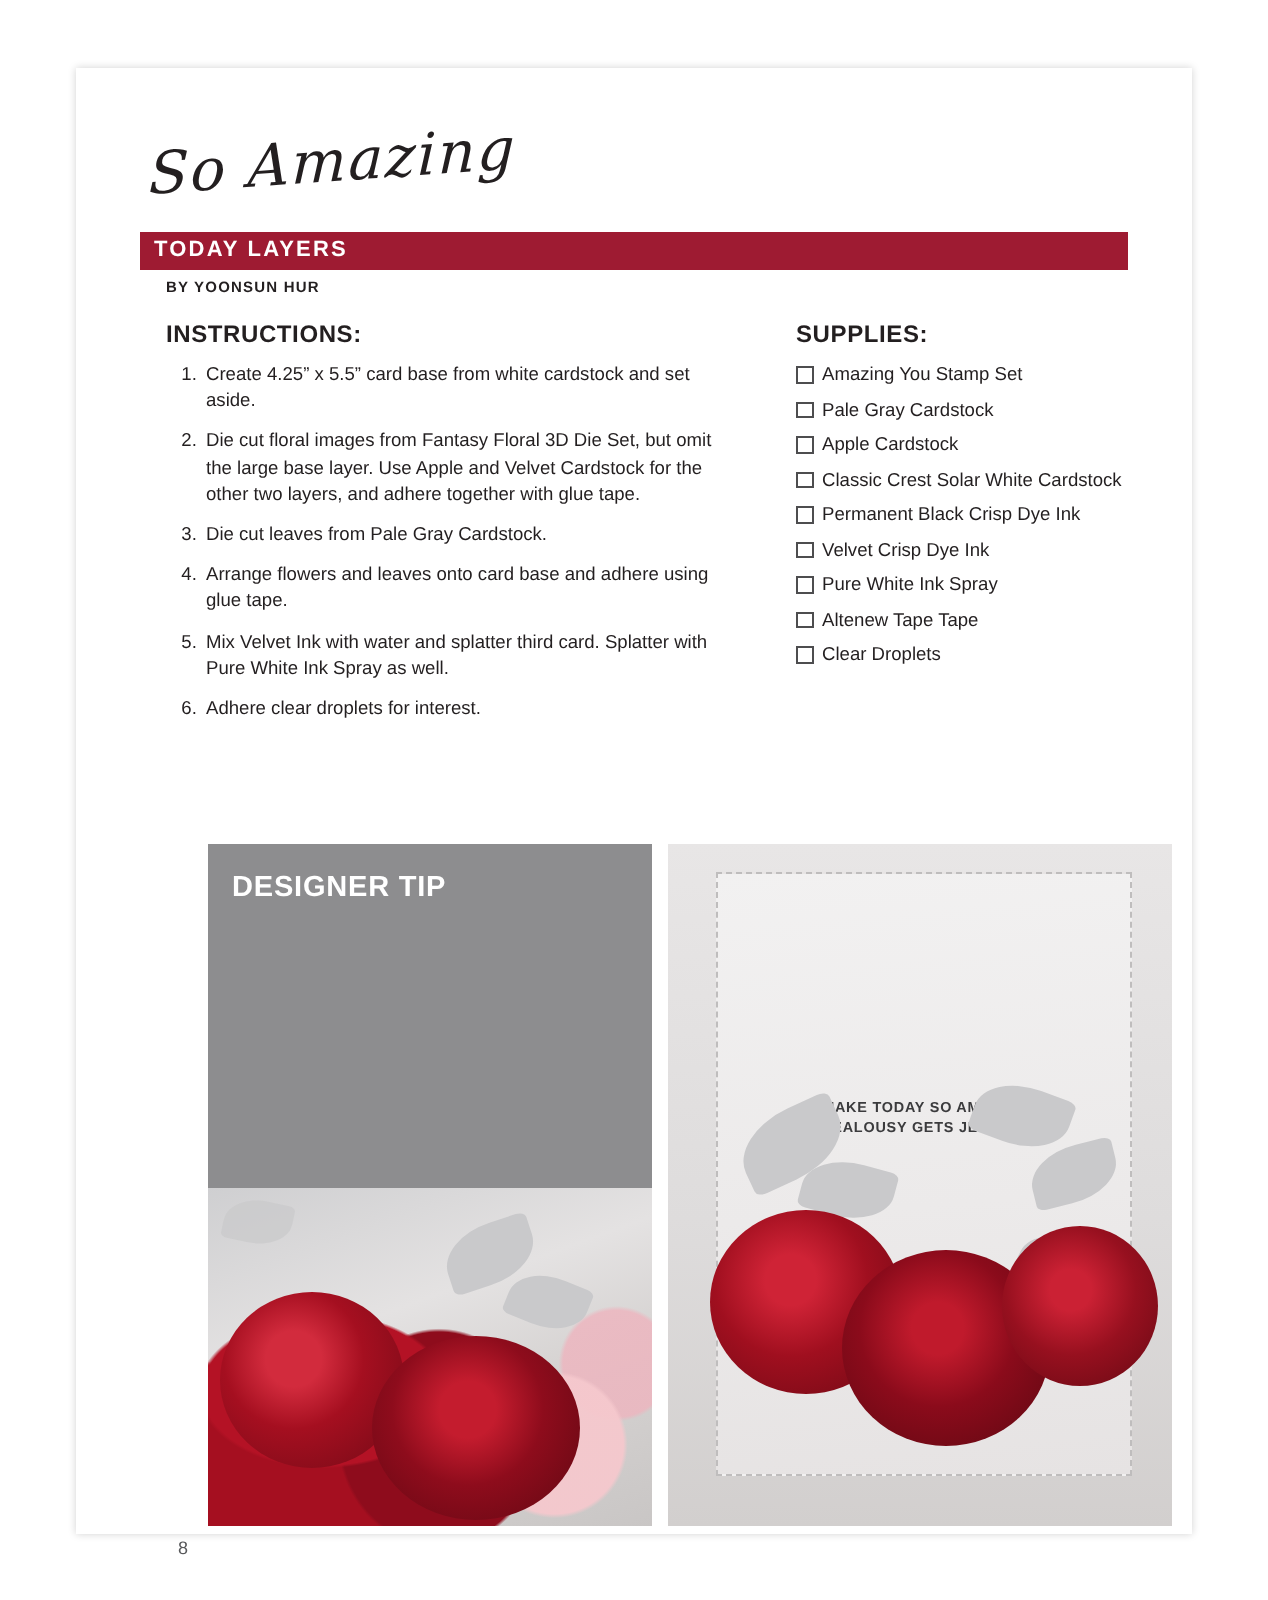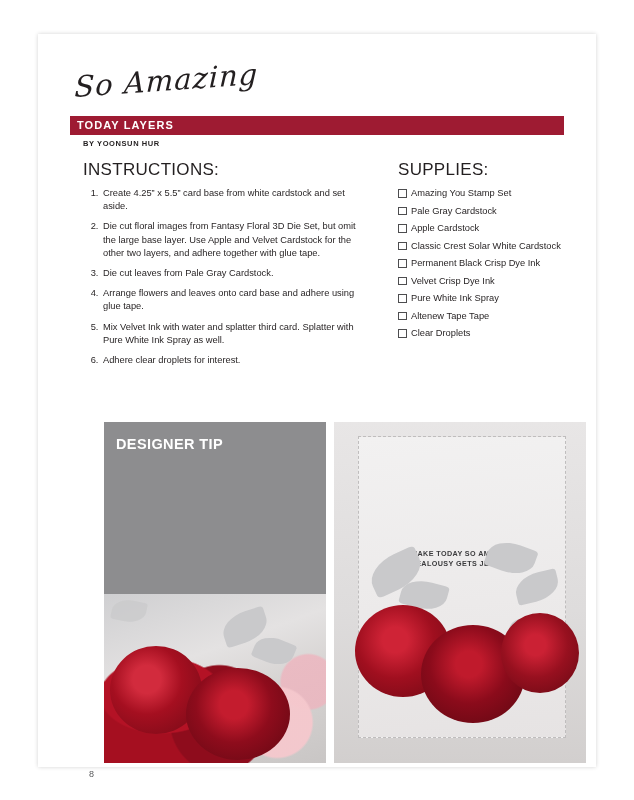--- a/index.html
+++ b/index.html
@@ -80,22 +80,22 @@
     top: 126px;
     width: 285px;
   }
   .col-right {
     position: absolute;
     left: 360px;
     top: 126px;
     width: 185px;
   }
   .sec-head {
-    font-size: 17px;
-    font-weight: 400;
+    font-size: 12px;
+    font-weight: 700;
     color: #231f20;
     letter-spacing: 0.3px;
     margin-bottom: 7px;
   }
   ol.instructions {
     margin: 0;
     padding-left: 18px;
     font-size: 9.3px;
     line-height: 1.42;
     color: #231f20;

